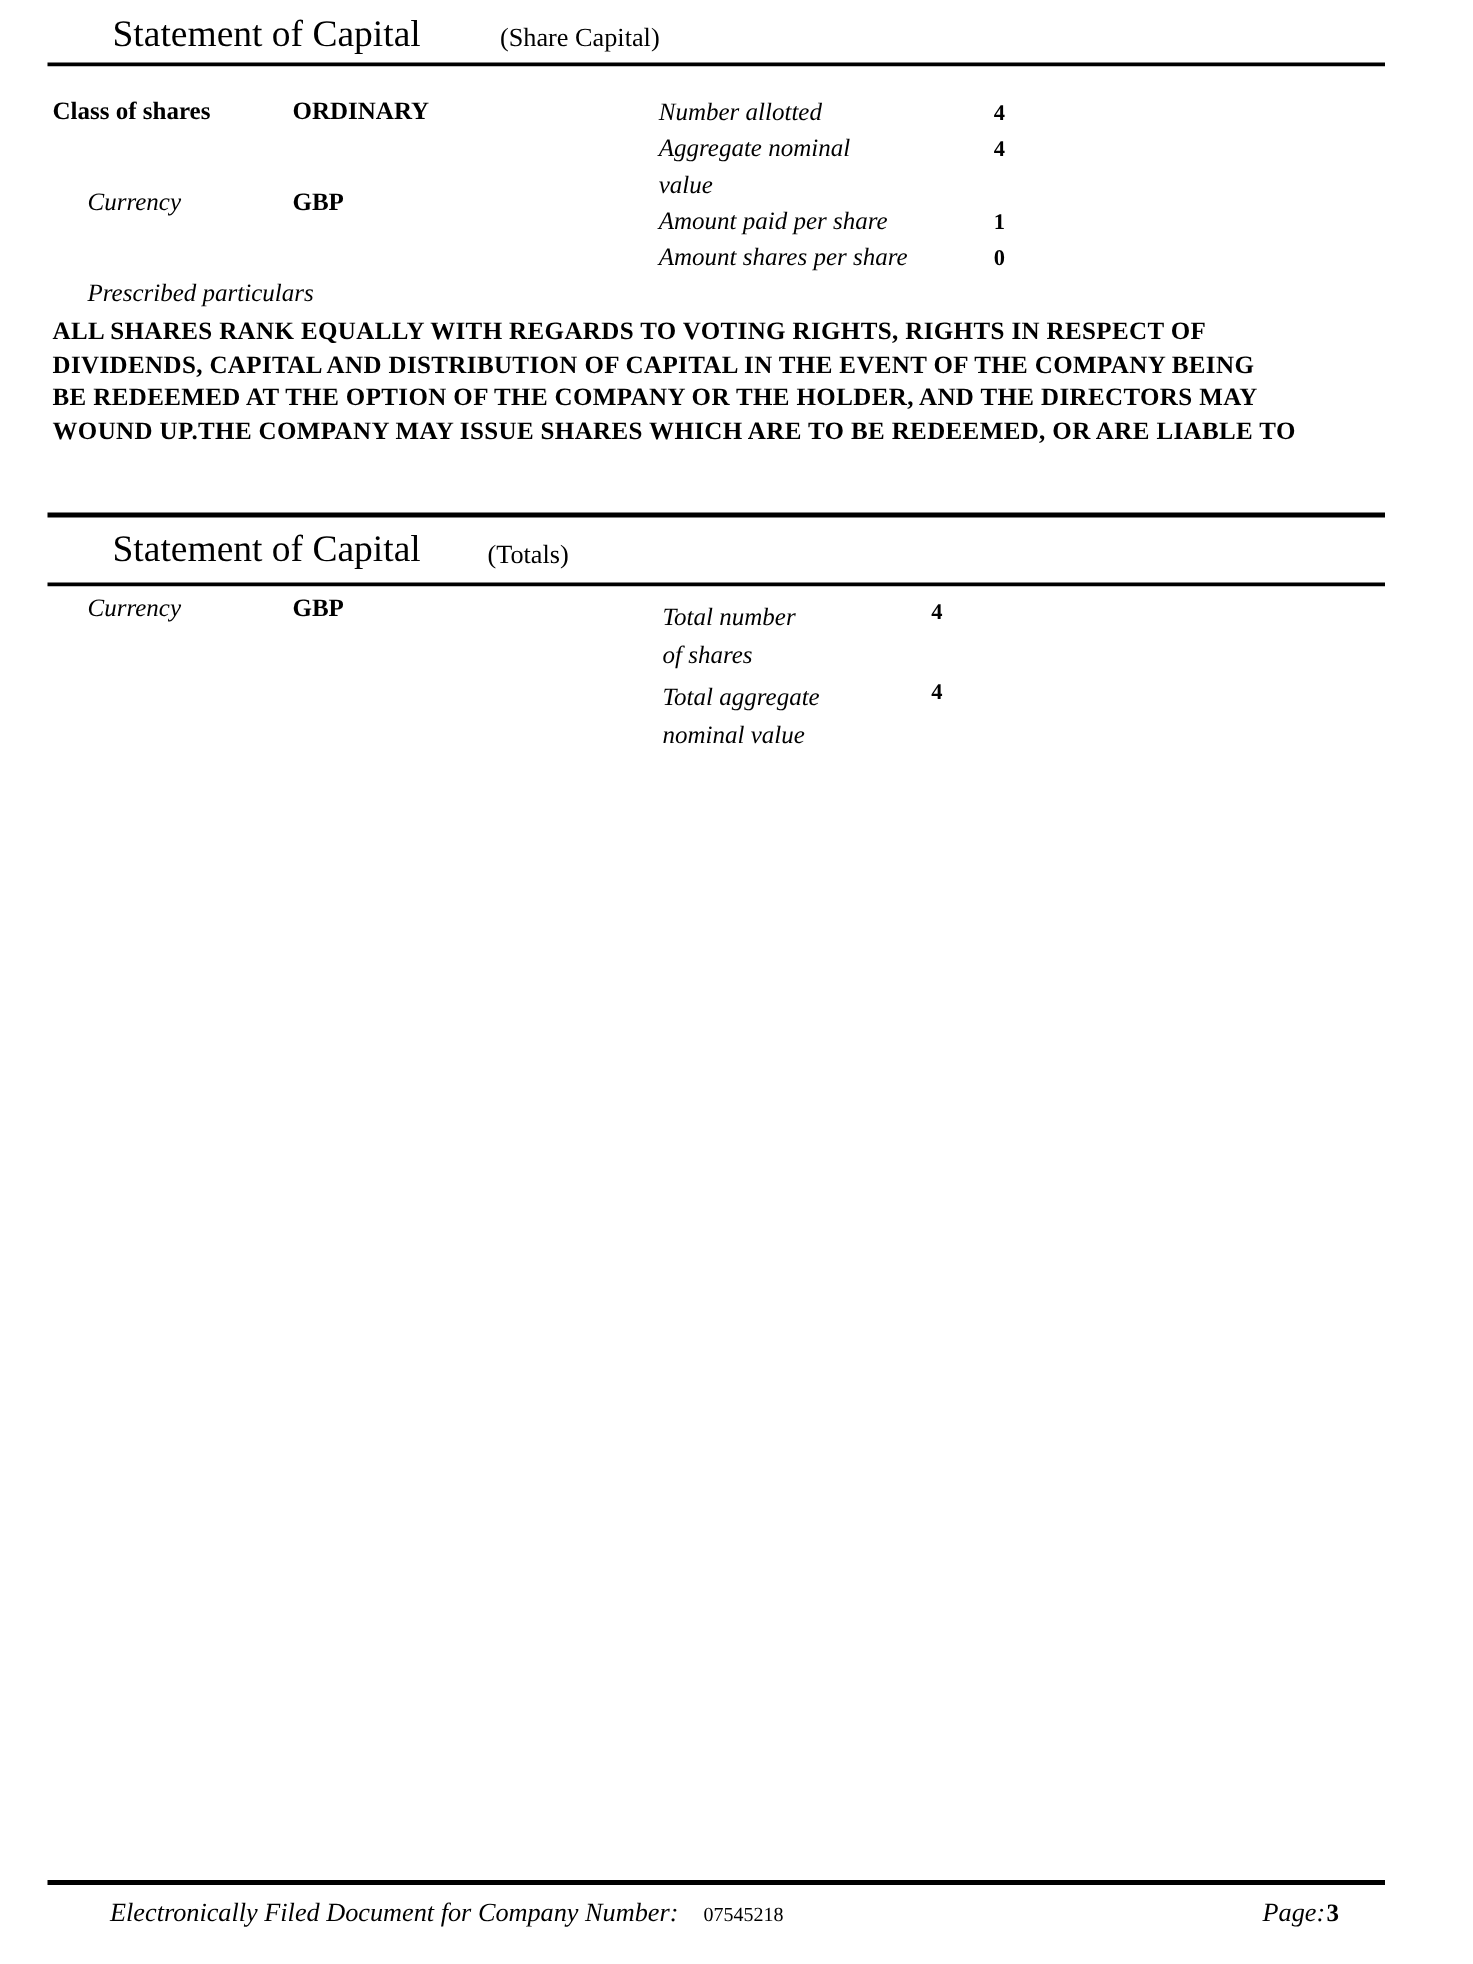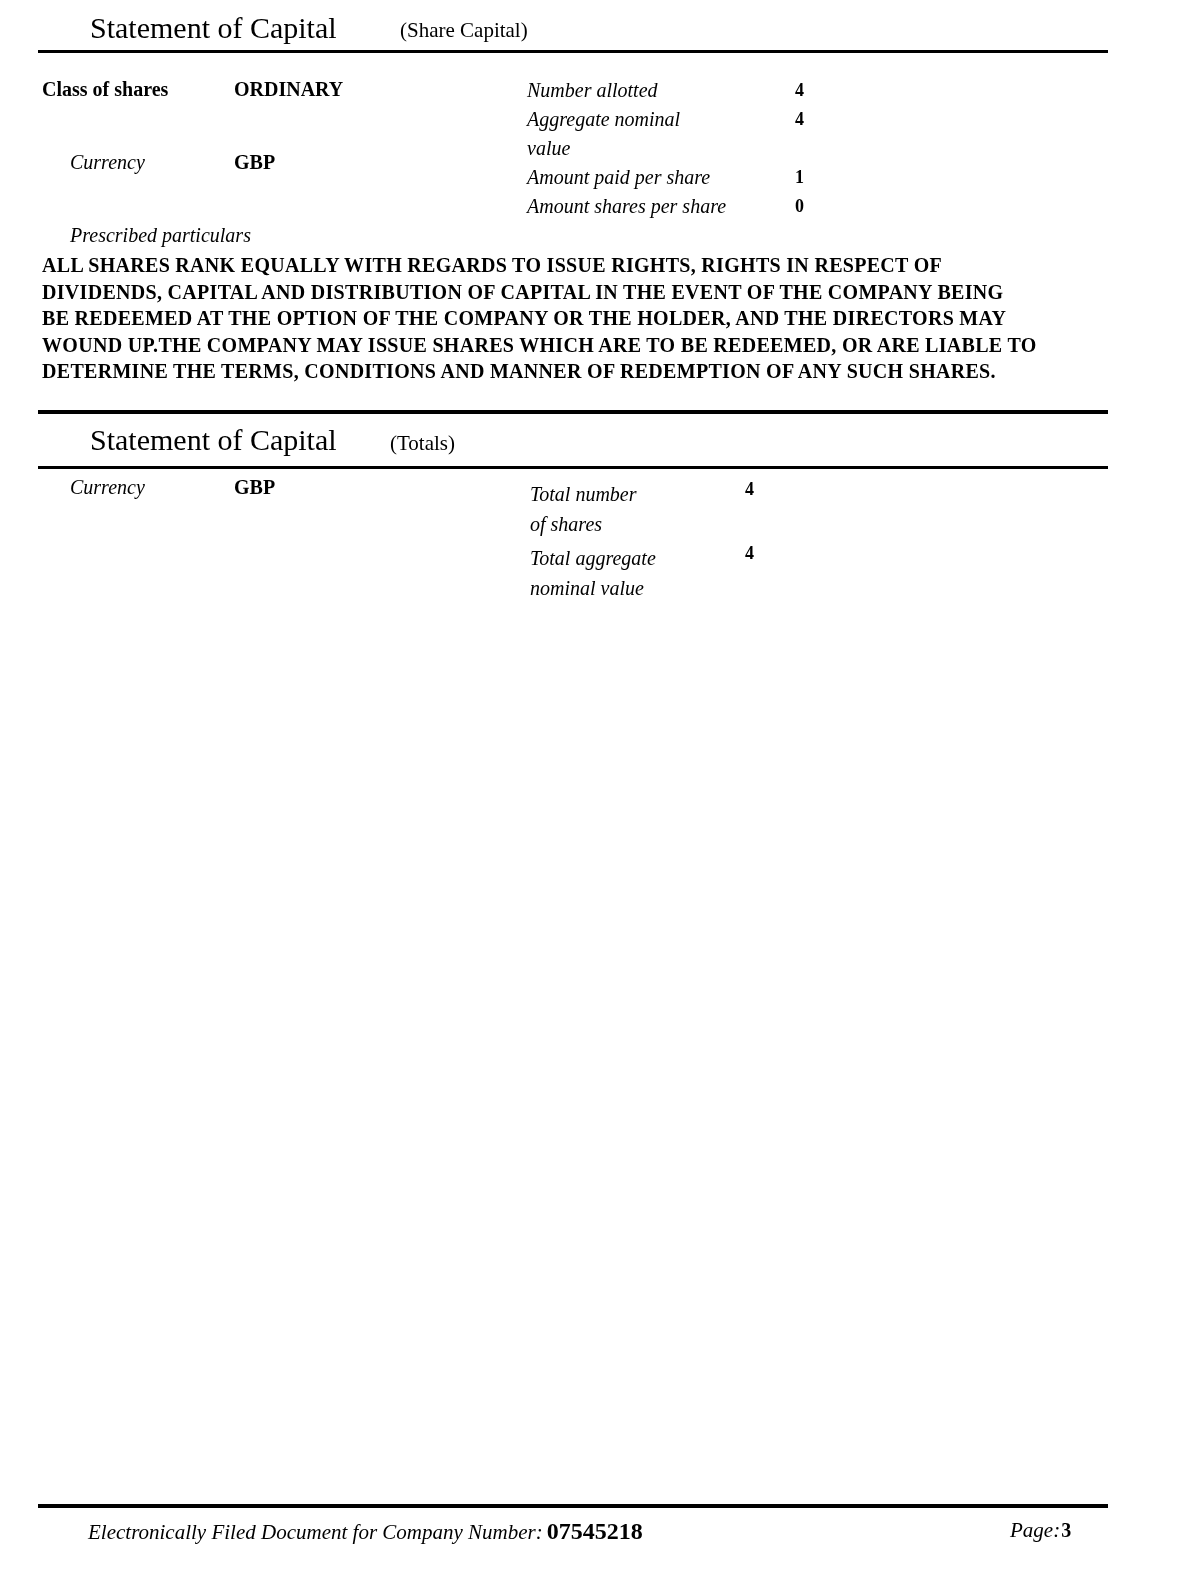--- a/index.html
+++ b/index.html
@@ -69,21 +69,21 @@
     width: 215px;
     font-style: italic;
     font-size: 20px;
     line-height: 30px;
     white-space: pre-line;
   }
   .tvalue { font-weight: 700; font-size: 18px; }
   
   .footer-text { position: absolute; top: 1518px; font-size: 21px; white-space: nowrap; }
   .f-italic { font-style: italic; }
-  .f-num { font-weight: 700; font-style: normal; font-size: 24px; margin-left: 4px; }
+  .f-num { font-weight: 400; font-style: normal; font-size: 16px; margin-left: 20px; }
   .f-page-num { font-weight: 700; font-style: normal; font-size: 20px; margin-left: 1px; }
 </style>
 </head>
 <body>
 
 <div class="title" style="left:90px; top:11px">Statement of Capital</div>
 <div class="subtitle" style="left:400px; top:18px">(Share Capital)</div>
 <div class="rule" style="top:50px; height:3px"></div>
 
 <div class="lbl bold" style="left:42px; top:78px">Class of shares</div>
@@ -108,25 +108,24 @@
   </div>
   <div class="kvrow">
     <div class="klabel">Amount shares per share</div>
     <div class="kvalue">0</div>
   </div>
 </div>
 
 <div class="lbl italic" style="left:42px; top:224px">Prescribed particulars</div>
 
 <div class="particulars">
-  <div>ALL SHARES RANK EQUALLY WITH REGARDS TO ISSUE RIGHTS, RIGHTS IN RESPECT OF</div>
+  <div>ALL SHARES RANK EQUALLY WITH REGARDS TO VOTING RIGHTS, RIGHTS IN RESPECT OF</div>
   <div>DIVIDENDS, CAPITAL AND DISTRIBUTION OF CAPITAL IN THE EVENT OF THE COMPANY BEING</div>
   <div>BE REDEEMED AT THE OPTION OF THE COMPANY OR THE HOLDER, AND THE DIRECTORS MAY</div>
   <div>WOUND UP.THE COMPANY MAY ISSUE SHARES WHICH ARE TO BE REDEEMED, OR ARE LIABLE TO</div>
-  <div>DETERMINE THE TERMS, CONDITIONS AND MANNER OF REDEMPTION OF ANY SUCH SHARES.</div>
 </div>
 
 <div class="rule" style="top:410px; height:4px"></div>
 <div class="title" style="left:90px; top:423px">Statement of Capital</div>
 <div class="subtitle" style="left:390px; top:431px">(Totals)</div>
 <div class="rule" style="top:466px; height:3px"></div>
 
 <div class="lbl italic" style="left:42px; top:476px">Currency</div>
 <div class="val bold" style="left:234px; top:476px">GBP</div>
 

